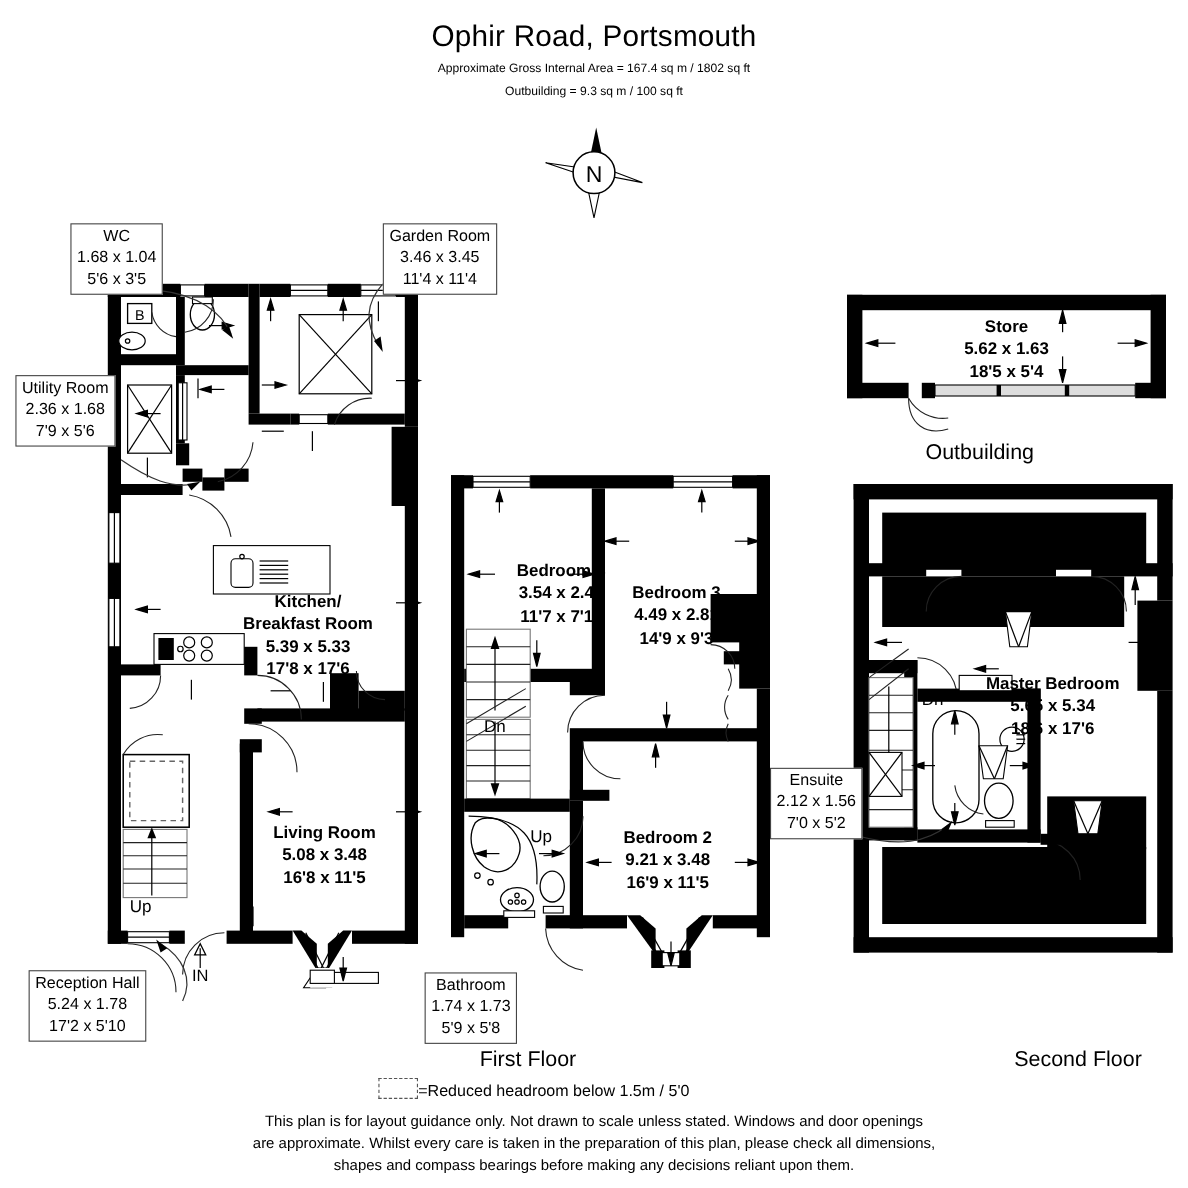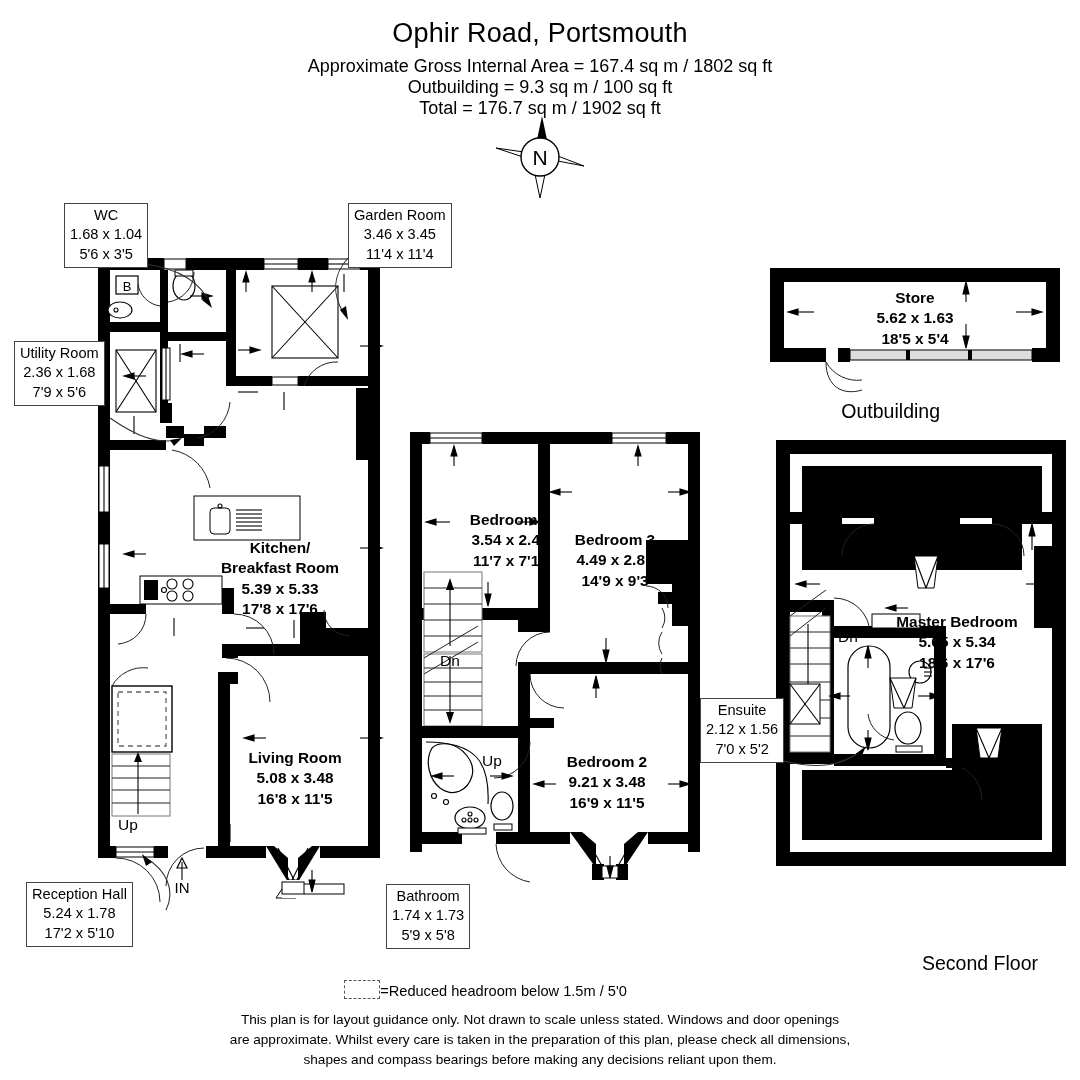--- a/index.html
+++ b/index.html
@@ -10,21 +10,21 @@
   }
   #root{position:absolute;left:0;top:0;width:1080px;height:1080px;}
 
   .abs{position:absolute;}
 
   
   #title{
     left:0;top:18px;width:1080px;text-align:center;
     font-size:27px;letter-spacing:.2px;
   }
-  #sub1,#sub2,#sub3{left:0;width:1080px;text-align:center;font-size:18px;}
+  #sub1,#sub2,#sub3{left:0;width:1080px;text-align:center;font-size:11px;}
   #sub1{top:56px;} #sub2{top:77px;} #sub3{top:98px;}
 
   
   #compass{left:494px;top:114px;width:92px;height:86px;}
 
   
   .callout{
     border:1px solid #444;background:#fff;
     font-size:14.6px;line-height:1.32;
     padding:2px 5px 3px 5px;text-align:center;white-space:nowrap;
@@ -56,21 +56,20 @@
   .leader{stroke:#333;stroke-width:1.1;fill:none;}
 </style>
 </head>
 <body>
 
 <div id="root">
 
   <div class="abs" id="title">Ophir Road, Portsmouth</div>
   <div class="abs" id="sub1">Approximate Gross Internal Area = 167.4 sq m / 1802 sq ft</div>
   <div class="abs" id="sub2">Outbuilding = 9.3 sq m / 100 sq ft</div>
-  <div class="abs" id="sub3">Total = 176.7 sq m / 1902 sq ft</div>
 
   <div class="abs" id="compass">
     <svg width="92" height="86" viewBox="0 0 92 86">
 
       <polygon points="48,2 56,40 40,40" class="fillblk"></polygon>
       <polygon points="46,84 38,46 54,46" class="nofill" stroke="#000" stroke-width="1"></polygon>
       <polygon points="2,34 44,40 44,48" class="nofill" stroke="#000" stroke-width="1"></polygon>
       <polygon points="90,52 48,44 48,36" class="nofill" stroke="#000" stroke-width="1"></polygon>
       <circle cx="46" cy="43" r="19" fill="#fff" stroke="#000" stroke-width="1.4"></circle>
       <text x="46" y="51" text-anchor="middle" font-family="Liberation Sans, sans-serif" font-size="21" fill="#000">N</text>
@@ -499,20 +498,21 @@
   </div>
   <div class="abs" style="left:440px;top:652px;font-size:15.5px;">Dn</div>
   <div class="abs" style="left:482px;top:752px;font-size:15.5px;">Up</div>
 
   <div class="abs callout" style="left:386px;top:884px;">
     <div>Bathroom</div>
     <div>1.74 x 1.73</div>
     <div>5'9 x 5'8</div>
   </div>
 
+  <div class="abs floorcap" style="left:370px;top:952px;width:220px;">First Floor</div>
 
   <div class="abs" style="left:770px;top:268px;width:290px;height:120px;">
     <svg width="290" height="120" viewBox="0 0 290 120">
       <g class="fillblk">
         <rect x="0" y="0" width="290" height="14"></rect>
         <rect x="0" y="0" width="14" height="94"></rect>
         <rect x="276" y="0" width="14" height="94"></rect>
         <rect x="0" y="80" width="56" height="14"></rect>
         <rect x="68" y="80" width="12" height="14"></rect>
         <rect x="262" y="80" width="28" height="14"></rect>

